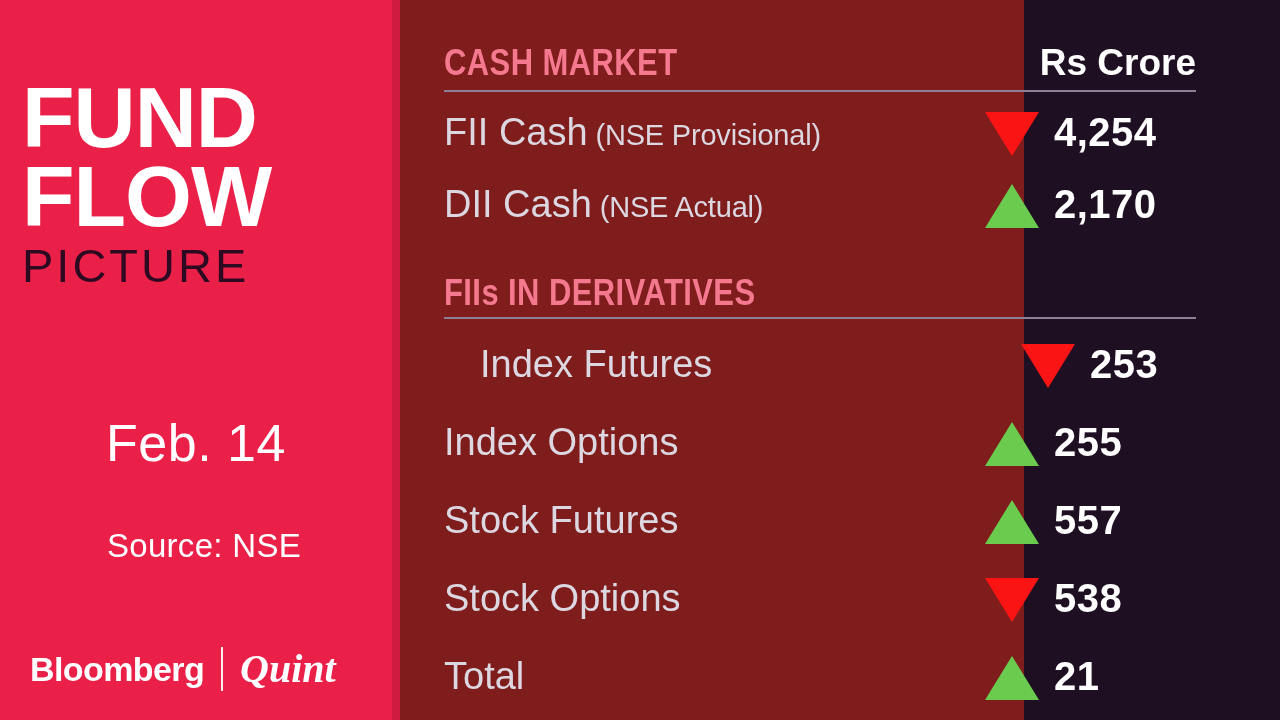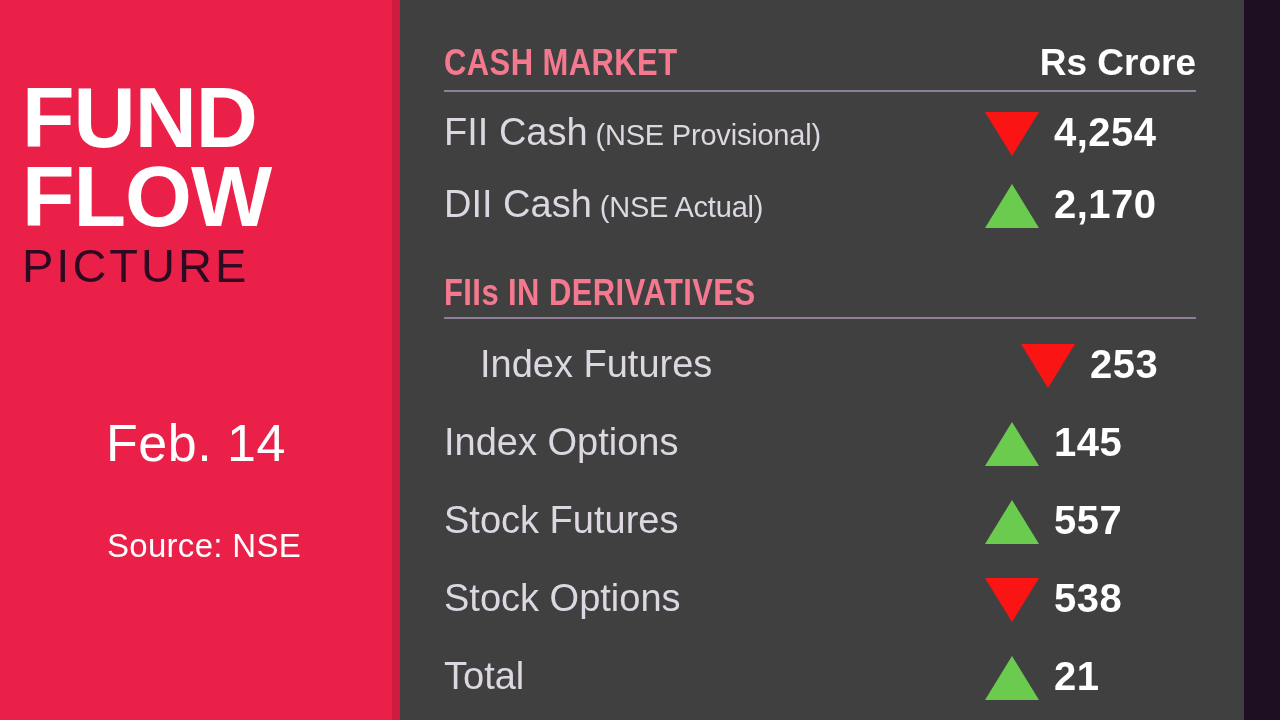--- a/index.html
+++ b/index.html
@@ -8,23 +8,23 @@
   }
   body {
     width: 1280px;
     height: 720px;
     overflow: hidden;
     background: #1f0f23;
     font-family: "Liberation Sans", sans-serif;
   }
   #stage {
     position: relative;
-    width: 1244px;
+    width: 1024px;
     height: 720px;
-    background: #404040;
+    background: #7f1d1d;
   }
 
   
   #left-panel {
     position: absolute;
     left: 0; top: 0;
     width: 400px;
     height: 720px;
     background: #ea2049;
   }
@@ -225,20 +225,25 @@
 
     <div id="brand-block">
       <span class="brand-line">FUND</span>
       <span class="brand-line">FLOW</span>
       <span id="brand-picture">PICTURE</span>
     </div>
 
     <div id="date-label">Feb. 14</div>
     <div id="source-label">Source: NSE</div>
 
+    <div id="logo-row">
+      <span id="logo-bloomberg">Bloomberg</span>
+      <span id="logo-divider"></span>
+      <span id="logo-quint">Quint</span>
+    </div>
   </div>
 
   <div id="right-panel">
 
     <div class="section-header" style="top:42px;">CASH MARKET</div>
     <div class="unit-header" style="top:42px;">Rs Crore</div>
     <div class="rule" style="top:90px;"></div>
 
     <div class="data-row" style="top:106px;">
       <div class="row-label">
@@ -273,21 +278,21 @@
       <div class="row-value">253</div>
     </div>
 
     <div class="data-row" style="top:416px;">
       <div class="row-label">
         <span>Index Options</span><span class="sub"></span>
       </div>
       <div class="row-arrow">
           <div class="tri up"></div>
         </div>
-      <div class="row-value">145</div>
+      <div class="row-value">255</div>
     </div>
 
     <div class="data-row" style="top:494px;">
       <div class="row-label">
         <span>Stock Futures</span><span class="sub"></span>
       </div>
       <div class="row-arrow">
           <div class="tri up"></div>
         </div>
       <div class="row-value">557</div>

